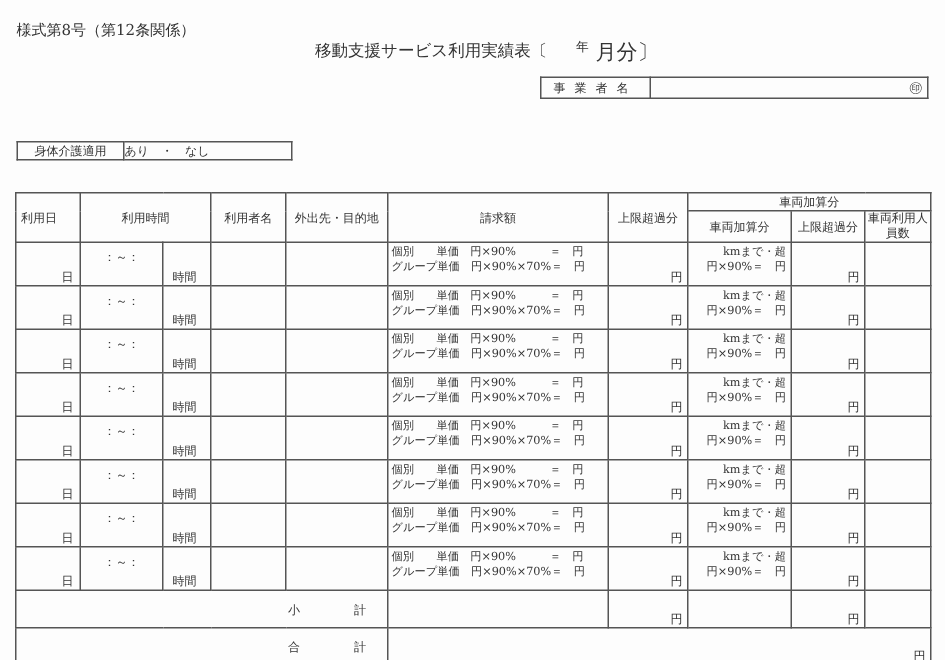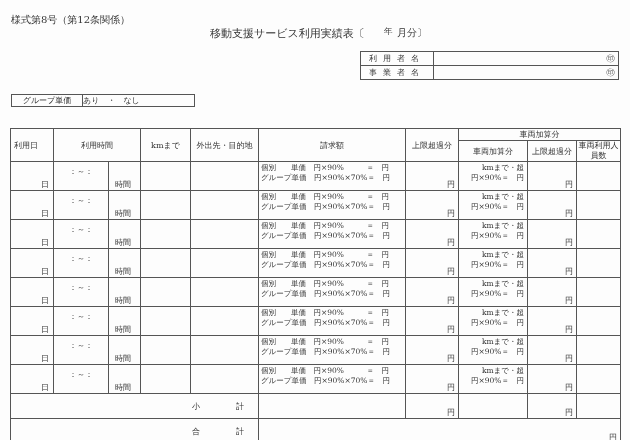--- a/index.html
+++ b/index.html
@@ -2,21 +2,21 @@
 <html><head>
 <meta charset="utf-8">
 <style>
   html,body{margin:0;padding:0;background:#fdfdfd;}
   body{width:630px;height:440px;position:relative;overflow:hidden;
        font-family:"DejaVu Serif","Liberation Serif",serif;color:#333;font-size:8px;}
   .abs{position:absolute;}
   .form-no{left:11px;top:13px;font-size:10px;}
   .title{left:210px;top:26px;font-size:11px;white-space:pre;}
   .t-year{left:384px;top:26px;font-size:8.5px;}
-  .t-month{left:397px;top:26px;font-size:10px;white-space:pre;}
+  .t-month{left:397px;top:26px;font-size:14px;white-space:pre;}
   table{border-collapse:collapse;}
   td{border:1px solid #555;padding:0;font-size:8px;}
   .name-box{left:360px;top:51px;width:259px;}
   .name-box td{height:13px;}
   .name-box .lbl{width:72px;text-align:center;letter-spacing:6px;}
   .name-box .val{text-align:right;padding-right:3px;font-size:9px;}
   .care-box{left:11px;top:94px;width:184px;}
   .care-box td{height:11px;}
   .care-box .lbl{width:70px;text-align:center;}
   .main{left:10px;top:128px;width:610px;table-layout:fixed;}
@@ -35,35 +35,31 @@
 </head>
 <body>
 
 <div class="abs form-no">様式第8号（第12条関係）</div>
 <div class="abs title">移動支援サービス利用実績表〔</div>
 <div class="abs t-year">年</div>
 <div class="abs t-month">月分〕</div>
 
 <table class="abs name-box">
   <tbody>
-      <tr>
-    <td class="lbl">利用者名</td>
-    <td class="val"><span>㊞</span></td>
-  </tr>
   <tr>
     <td class="lbl">事業者名</td>
     <td class="val"><span>㊞</span></td>
   </tr>
 </tbody>
   </table>
 
 <table class="abs care-box">
   <tbody>
       <tr>
-    <td class="lbl">グループ単価</td>
+    <td class="lbl">身体介護適用</td>
     <td style="">あり　・　なし</td>
   </tr>
 </tbody>
   </table>
 
 <table class="abs main" id="main-table">
   <colgroup>
     <col style="width:43px">
       <col style="width:55px">
       <col style="width:32px">
@@ -72,21 +68,21 @@
       <col style="width:147px">
       <col style="width:53px">
       <col style="width:69px">
     <col style="width:49px">
       <col style="width:44px">
   </colgroup>
   <tbody>
       <tr class="hdr" style="height:11px;">
     <td rowspan="2" style="text-align:left;padding-left:3px;">利用日</td>
     <td rowspan="2" colspan="2">利用時間</td>
-    <td rowspan="2">kmまで</td>
+    <td rowspan="2">利用者名</td>
     <td rowspan="2">外出先・目的地</td>
     <td rowspan="2">請求額</td>
     <td rowspan="2">上限超過分</td>
     <td colspan="3">車両加算分</td>
   </tr>
   <tr class="hdr" style="height:20px;">
     <td>車両加算分</td>
     <td>上限超過分</td>
     <td style="line-height:10px;">車両利用人員数</td>
   </tr>

